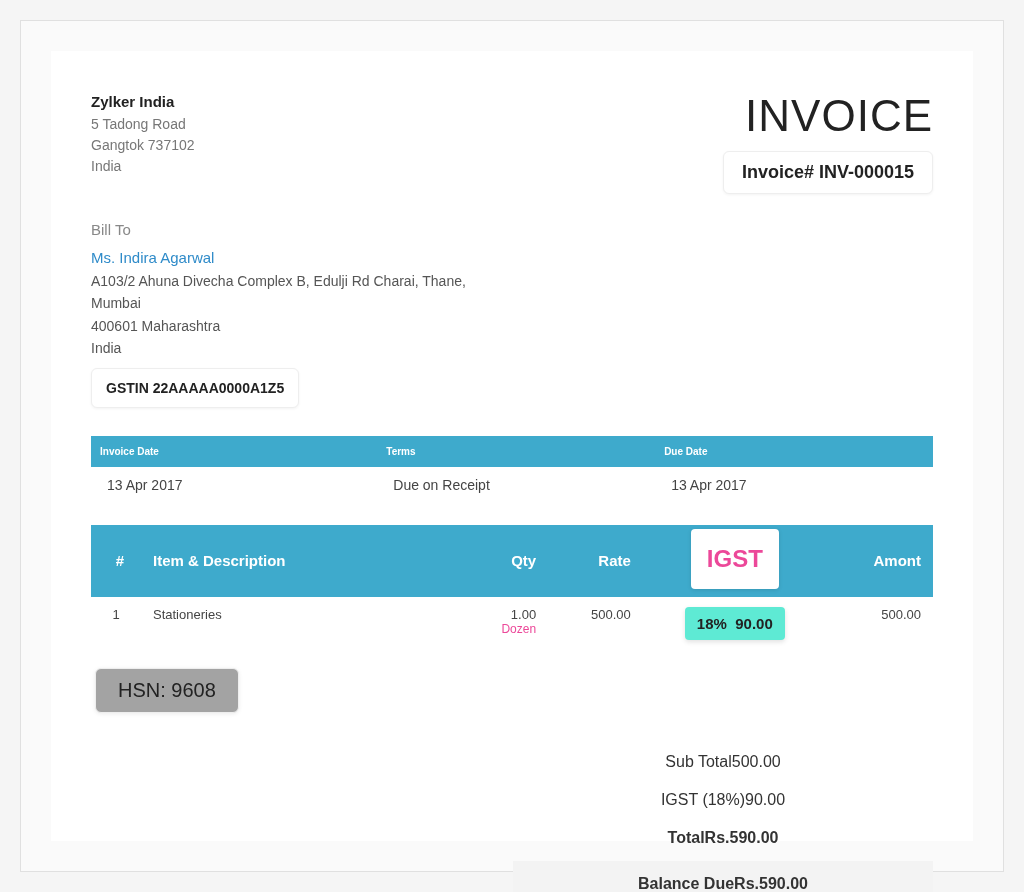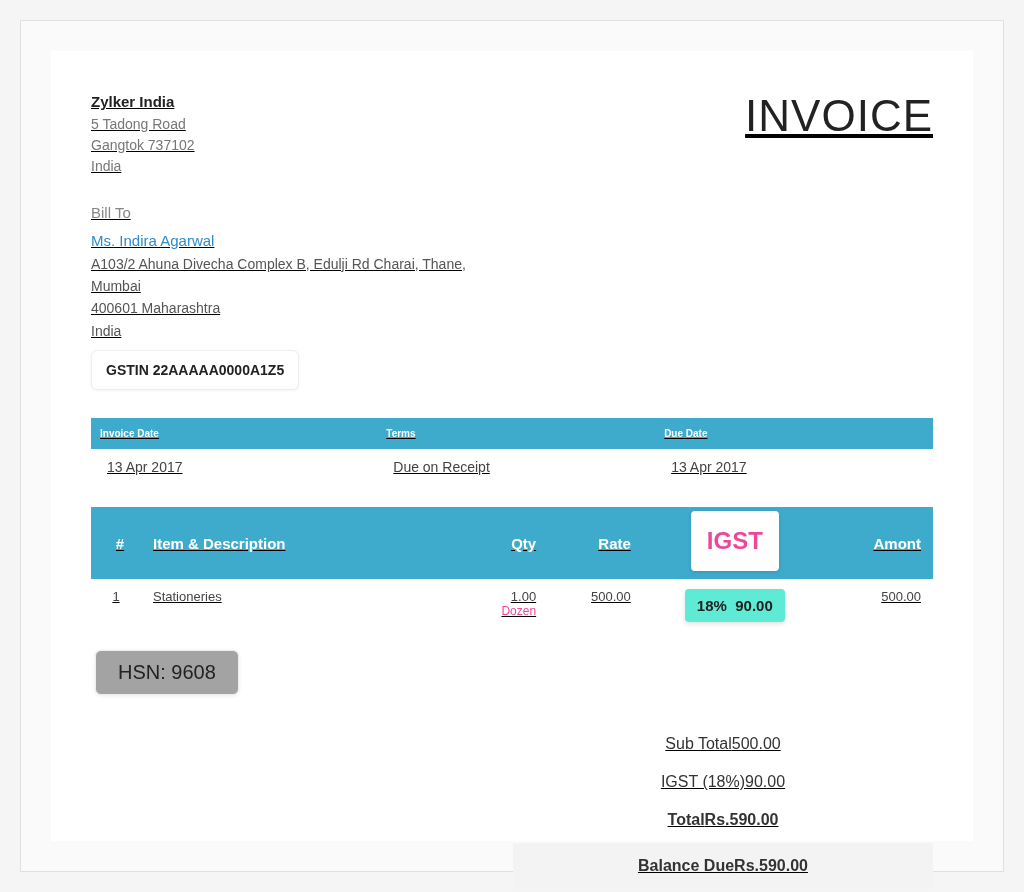--- a/index.html
+++ b/index.html
@@ -14,21 +14,20 @@
       background: #fafafa;
       border: 1px solid #e0e0e0;
       padding: 30px;
       height: 852px;
     }
     .invoice-card {
       background: #fff;
       padding: 40px 40px 35px 40px;
       height: 100%;
       position: relative;
-      text-decoration: underline;
     }
     .header-row {
       display: flex;
       justify-content: space-between;
       align-items: flex-start;
     }
     .company-block { font-size: 14px; color: #777; line-height: 1.5; }
     .company-name { font-weight: 700; font-size: 15px; color: #222; }
     .gstin-box {
       display: inline-block;
@@ -163,20 +162,21 @@
 
     <div class="header-row">
       <div class="company-block">
         <div class="company-name">Zylker India</div>
         <div>5 Tadong Road</div>
         <div>Gangtok 737102</div>
         <div>India</div>
       </div>
       <div class="title-block">
         <div class="invoice-title">INVOICE</div>
+        <div class="invoice-number-box">Invoice# INV-000015</div>
       </div>
     </div>
 
     <div class="billto-block">
       <div class="billto-label">Bill To</div>
       <div class="customer-name">Ms. Indira Agarwal</div>
       <div>A103/2 Ahuna Divecha Complex B, Edulji Rd Charai, Thane,</div>
       <div>Mumbai</div>
       <div>400601 Maharashtra</div>
       <div>India</div>

